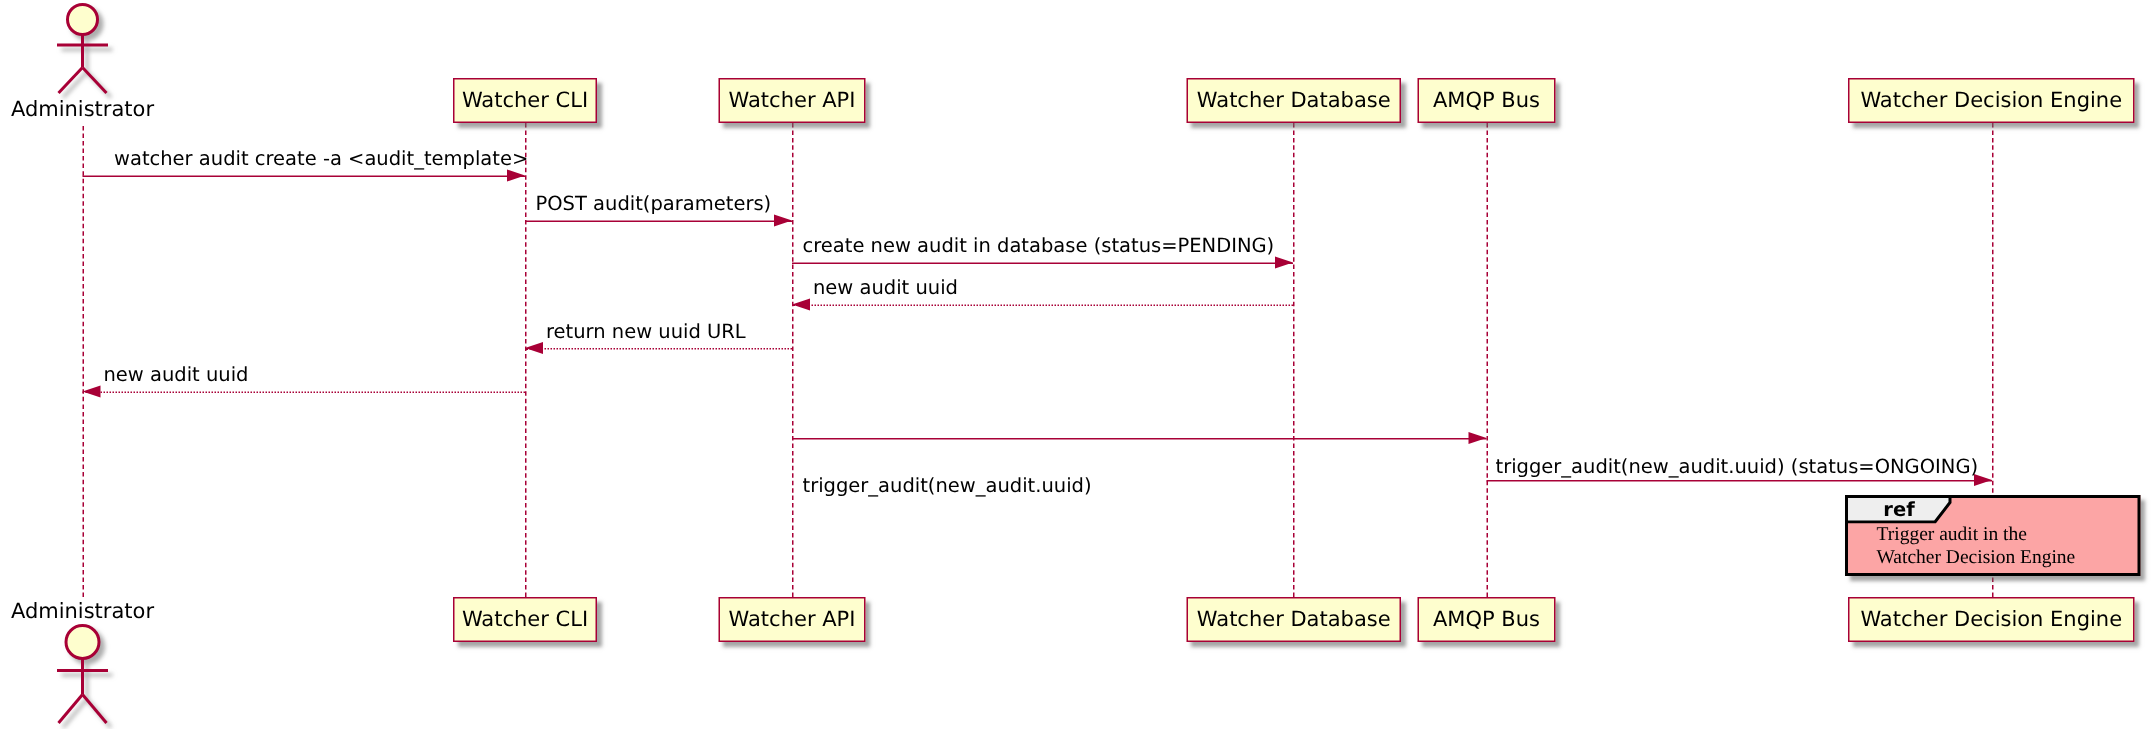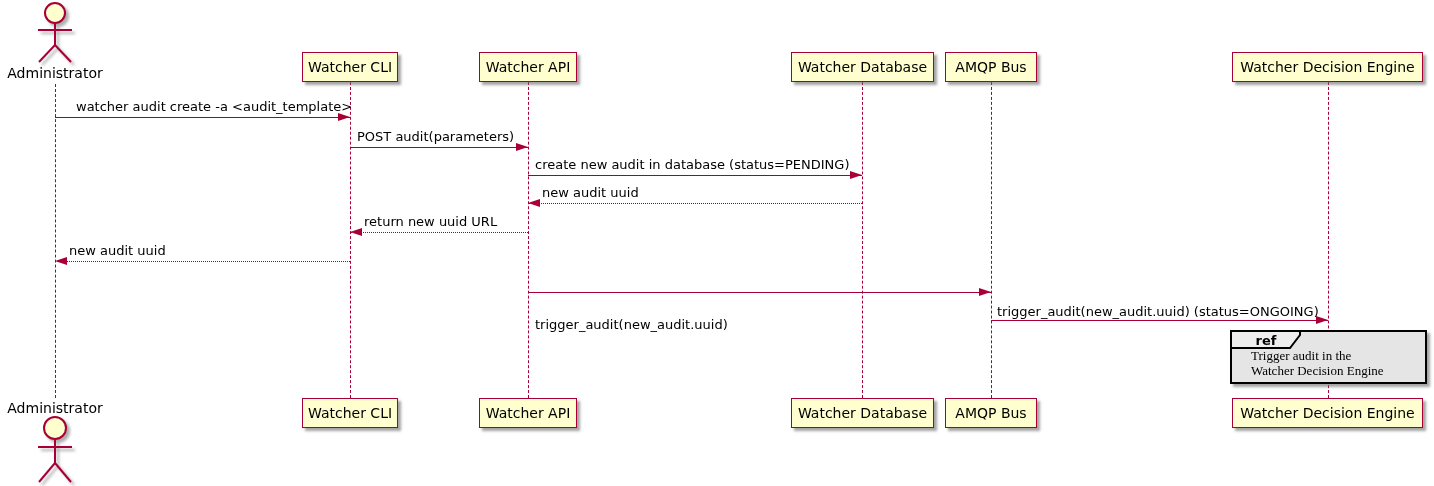--- a/index.html
+++ b/index.html
@@ -23,21 +23,21 @@
     border-top:4.5px solid transparent; border-bottom:4.5px solid transparent; }
   .ahead.right { border-left:12px solid #A80036; }
   .ahead.left  { border-right:12px solid #A80036; }
   .mlabel { position:absolute; font-size:13px; height:16px; line-height:16px;
     white-space:nowrap; color:#000; }
   .actor-label { position:absolute; width:130px; text-align:center;
     font-size:14px; white-space:nowrap; }
   .actor-svg { position:absolute; filter:drop-shadow(3px 3px 1.5px rgba(105,105,105,0.55)); }
   .ref-box {
     position:absolute; left:1230px; top:330px; width:197px; height:54px;
-    box-sizing:border-box; background:#e5e5e5; border:2px solid #000;
+    box-sizing:border-box; background:#fca5a5; border:2px solid #000;
     box-shadow:3px 3px 2.5px rgba(105,105,105,0.6);
   }
   .ref-tab { position:absolute; left:-2px; top:-2px; }
   .ref-keyword { position:absolute; left:11px; top:0px; width:46px;
     font-size:13px; font-weight:bold; line-height:17px; text-align:center; }
   .ref-body { position:absolute; left:19px; top:16px; font-size:13px; line-height:15px;font-family:Liberation Serif, serif; }
   .ref-line { white-space:nowrap; }
 </style>
 </head>
 <body>

